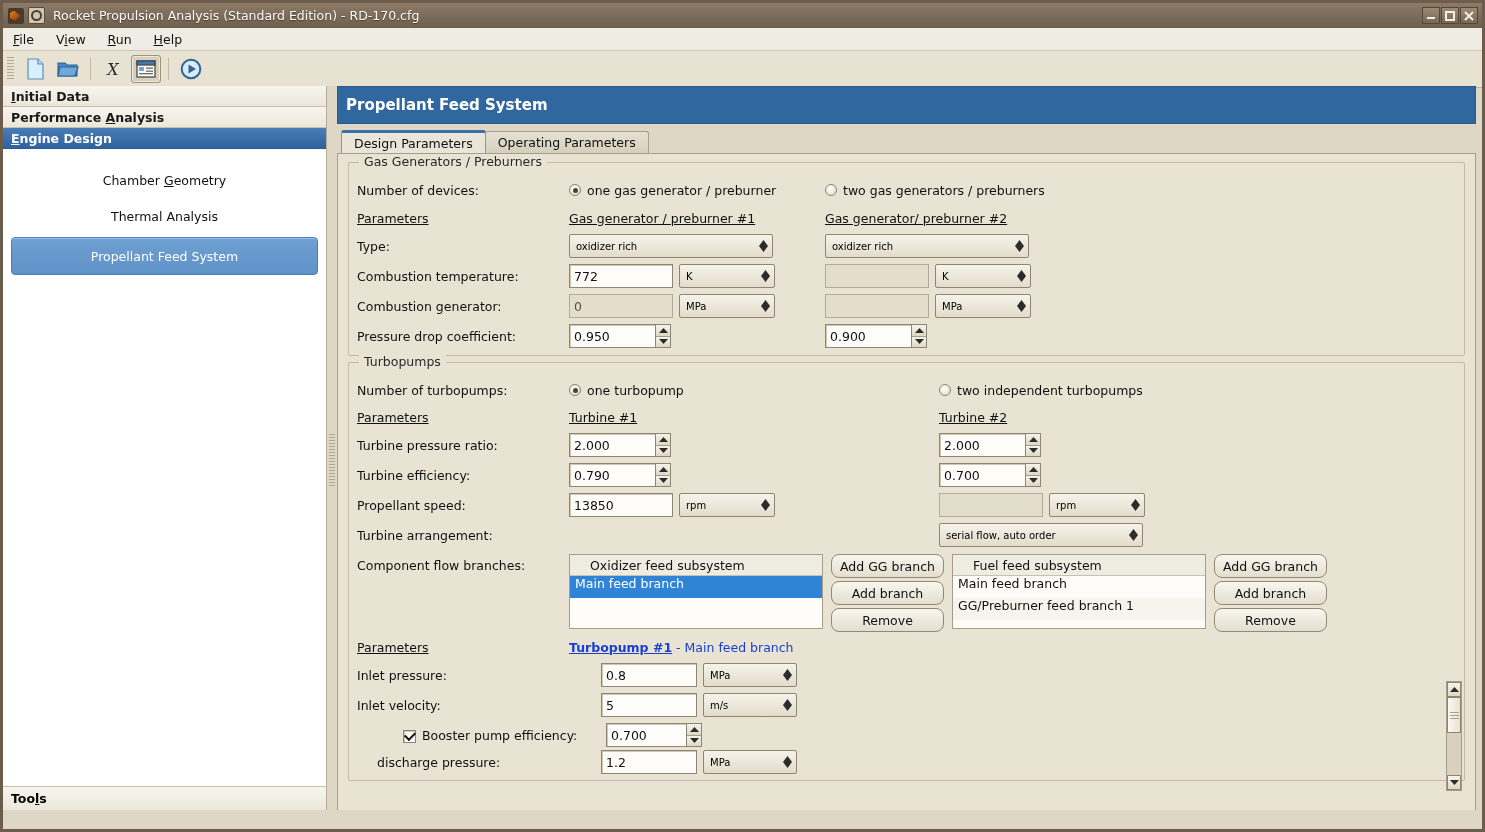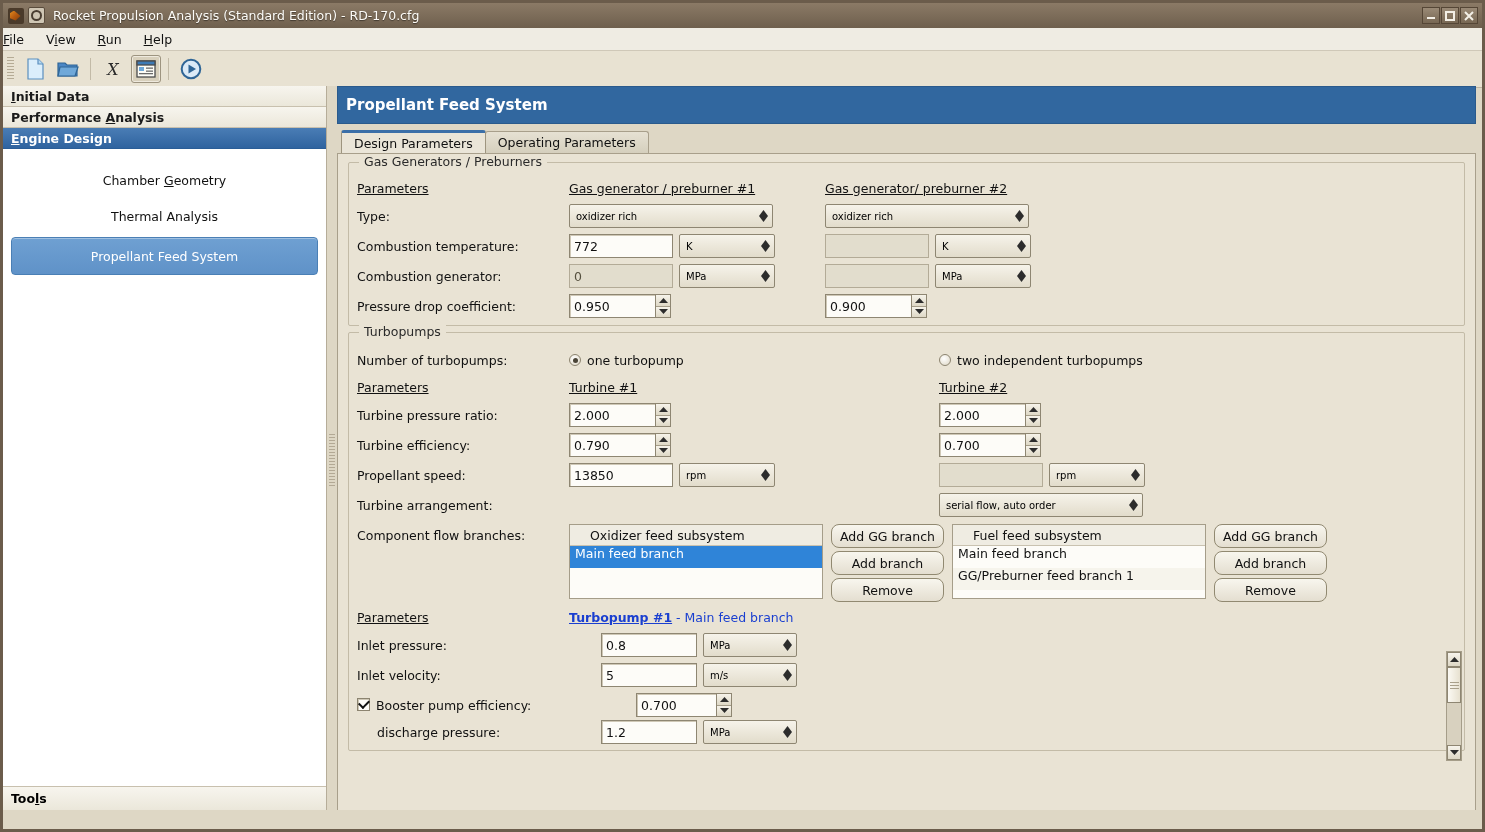--- a/index.html
+++ b/index.html
@@ -28,21 +28,21 @@
   .tb-title{color:#fdfcf8;font-size:12.5px;margin-left:6px;text-shadow:0 1px 1px rgba(0,0,0,.45);white-space:nowrap;}
   .tb-spacer{flex:1;}
   .wbtns{display:flex;gap:1px;padding-right:2px;}
   .wbtn{width:18px;height:17px;background:linear-gradient(to bottom,#9a8a76,#776753);
         border:1px solid #554636;display:flex;align-items:center;justify-content:center;
         color:#f3efe6;font-size:11px;line-height:1;box-sizing:border-box;}
   .wbtn svg{display:block;}
 
   
   .menubar{height:22px;background:#efece3;border-bottom:1px solid #cfc8b8;
-           display:flex;align-items:center;gap:22px;}
+           display:flex;align-items:center;padding-left:10px;gap:22px;}
   .menu{font-size:12.5px;color:#111;cursor:default;}
   .menu u{text-decoration:underline;}
 
   
   .toolbar{height:36px;background:#e8e2d2;border-bottom:1px solid #bdb5a2;
            display:flex;align-items:center;padding-left:4px;gap:3px;}
   .grip{width:7px;height:24px;margin-right:3px;
         background:repeating-linear-gradient(to bottom,#b5ab95 0 1px,transparent 1px 3px);}
   .tbtn{width:30px;height:28px;display:flex;align-items:center;justify-content:center;
         border:1px solid transparent;border-radius:3px;box-sizing:border-box;}
@@ -275,20 +275,31 @@
         <div class="tab">
           <span>Operating Parameters</span>
         </div>
       </div>
 
       <div class="tabpane">
 
         <div class="gbox" style="padding-bottom:4px;">
           <div class="gtitle">Gas Generators / Preburners</div>
 
+          <div class="row">
+            <div class="lbl c1">Number of devices:</div>
+            <div class="c2" style="display:flex;align-items:center;">
+              <span class="radio on"></span>
+              <span class="lbl">one gas generator / preburner</span>
+            </div>
+            <div class="c3" style="display:flex;align-items:center;">
+              <span class="radio"></span>
+              <span class="lbl">two gas generators / preburners</span>
+            </div>
+          </div>
 
           <div class="row" style="height:26px;">
             <div class="lbl c1 u">Parameters</div>
             <div class="lbl c2 u">Gas generator / preburner #1</div>
             <div class="lbl c3 u">Gas generator/ preburner #2</div>
           </div>
 
           <div class="row">
             <div class="lbl c1">Type:</div>
             <div class="c2">
@@ -679,21 +690,21 @@
                     </svg>
                   <svg width="9" height="6" viewBox="0 0 9 6">
                       <path d="M4.5 6L0 0h9z" fill="#2c2c2c"></path>
                     </svg>
                 </span>
               </div>
             </div>
           </div>
 
           <div class="row">
-            <div style="width:279px;display:flex;align-items:flex-start;">
+            <div style="width:203px;display:flex;align-items:flex-end;margin-left:46px;">
               <span class="chk on"></span>
               <span class="lbl">Booster pump efficiency:</span>
             </div>
             <div class="spin">
               <div class="txt" style="width:80px;height:24px;">
                 <span>0.700</span>
               </div>
               <div class="spinbtns" style="height:24px;">
                 <div>
                     <svg width="9" height="5" viewBox="0 0 9 5">

